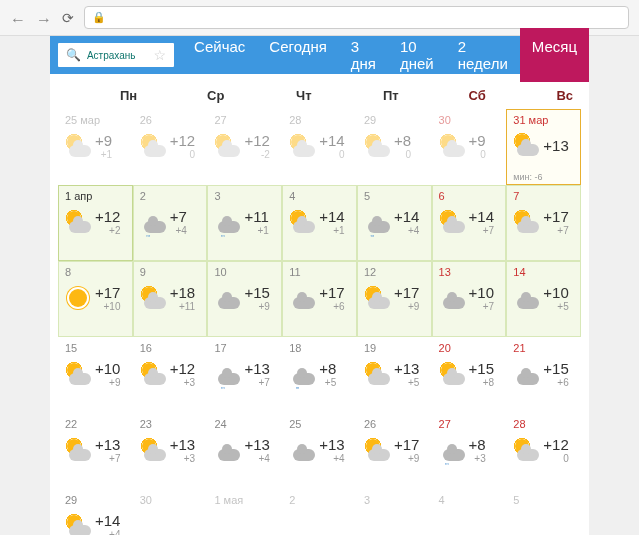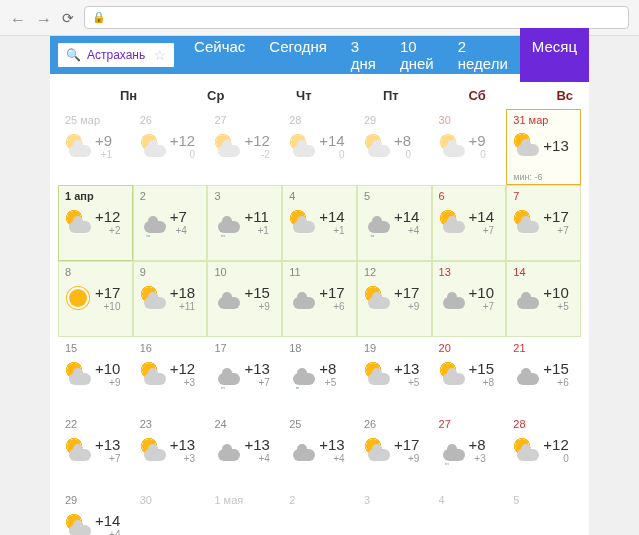--- a/index.html
+++ b/index.html
@@ -6,39 +6,39 @@
 body{font-family:Arial,sans-serif;background:#e8e8e8;font-size:13px}
 .browser-bar{background:#f5f5f5;padding:6px 10px;display:flex;align-items:center;gap:10px;border-bottom:1px solid #ddd}
 .nav-arrow{color:#888;font-size:16px;cursor:pointer}
 .refresh{color:#666;font-size:14px;cursor:pointer}
 .url-box{flex:1;background:#fff;border:1px solid #ccc;border-radius:4px;padding:4px 8px;display:flex;align-items:center;gap:6px;color:#555;font-size:12px}
 .lock{color:#888;font-size:11px}
 .content{background:#f0f0f0;padding:0 50px}
 .top-bar{background:#3d97e0;display:flex;align-items:center;height:38px}
 .search-box{background:#fff;border:2px solid #3d97e0;border-radius:3px;margin:4px 6px;padding:4px 8px;display:flex;align-items:center;gap:6px;width:140px}
 .search-icon{color:#3d97e0;font-size:12px}
-.search-text{color:#6d28d9;font-size:12px}
+.search-text{color:#0f766e;font-size:10px}
 .star{color:#ccc;margin-left:auto;font-size:14px}
 .nav-tabs{display:flex;flex:1}
 .nav-tab{color:#fff;padding:10px 12px;font-size:15px;cursor:pointer}
-.nav-tab.active{background:#6d28d9}
+.nav-tab.active{background:#be185d}
 .calendar{background:#fff;padding:8px}
 .weekdays{display:flex}
 .weekday{flex:1;text-align:right;padding:6px 8px;font-weight:bold;font-size:13px;color:#333}
 .weekday.weekend{color:#7f1d1d}
 .weeks{display:flex;flex-direction:column}
 .week{display:flex}
 .day{flex:1;height:76px;padding:4px 6px;position:relative;border:1px solid transparent}
 .day.dimmed{opacity:0.5}
 .day.highlight{background:#f4f9e8;border:1px solid #d8e8b8}
 .day.today{border:1.5px solid #e8b030;background:#fffef5}
 .day.current{border:1.5px solid #c4d890;background:#f4f9e8}
 .day-num{font-size:11px;color:#888}
 .day-num.red{color:#c33}
-.day-num.bold{font-weight:bold;color:#333}
+.day-num.bold{font-weight:normal;color:#333}
 .day-content{display:flex;align-items:center;gap:4px;margin-top:6px}
 .icon{width:26px;height:26px;position:relative;flex-shrink:0}
 .temps{display:flex;flex-direction:column;align-items:flex-end}
 .temp-high{font-size:15px;color:#333}
 .temp-low{font-size:10px;color:#999}
 .extra{font-size:9px;color:#999;position:absolute;bottom:2px;left:6px}
 
 .sun{position:absolute;width:14px;height:14px;background:#fdb813;border-radius:50%;top:2px;left:2px}
 .sun::before{content:'';position:absolute;width:20px;height:20px;top:-3px;left:-3px;background:radial-gradient(circle,transparent 7px,#fdb813 7px,#fdb813 8px,transparent 8px)}
 .cloud{position:absolute;width:22px;height:12px;background:#d0d0d0;border-radius:10px;bottom:2px;right:0}

